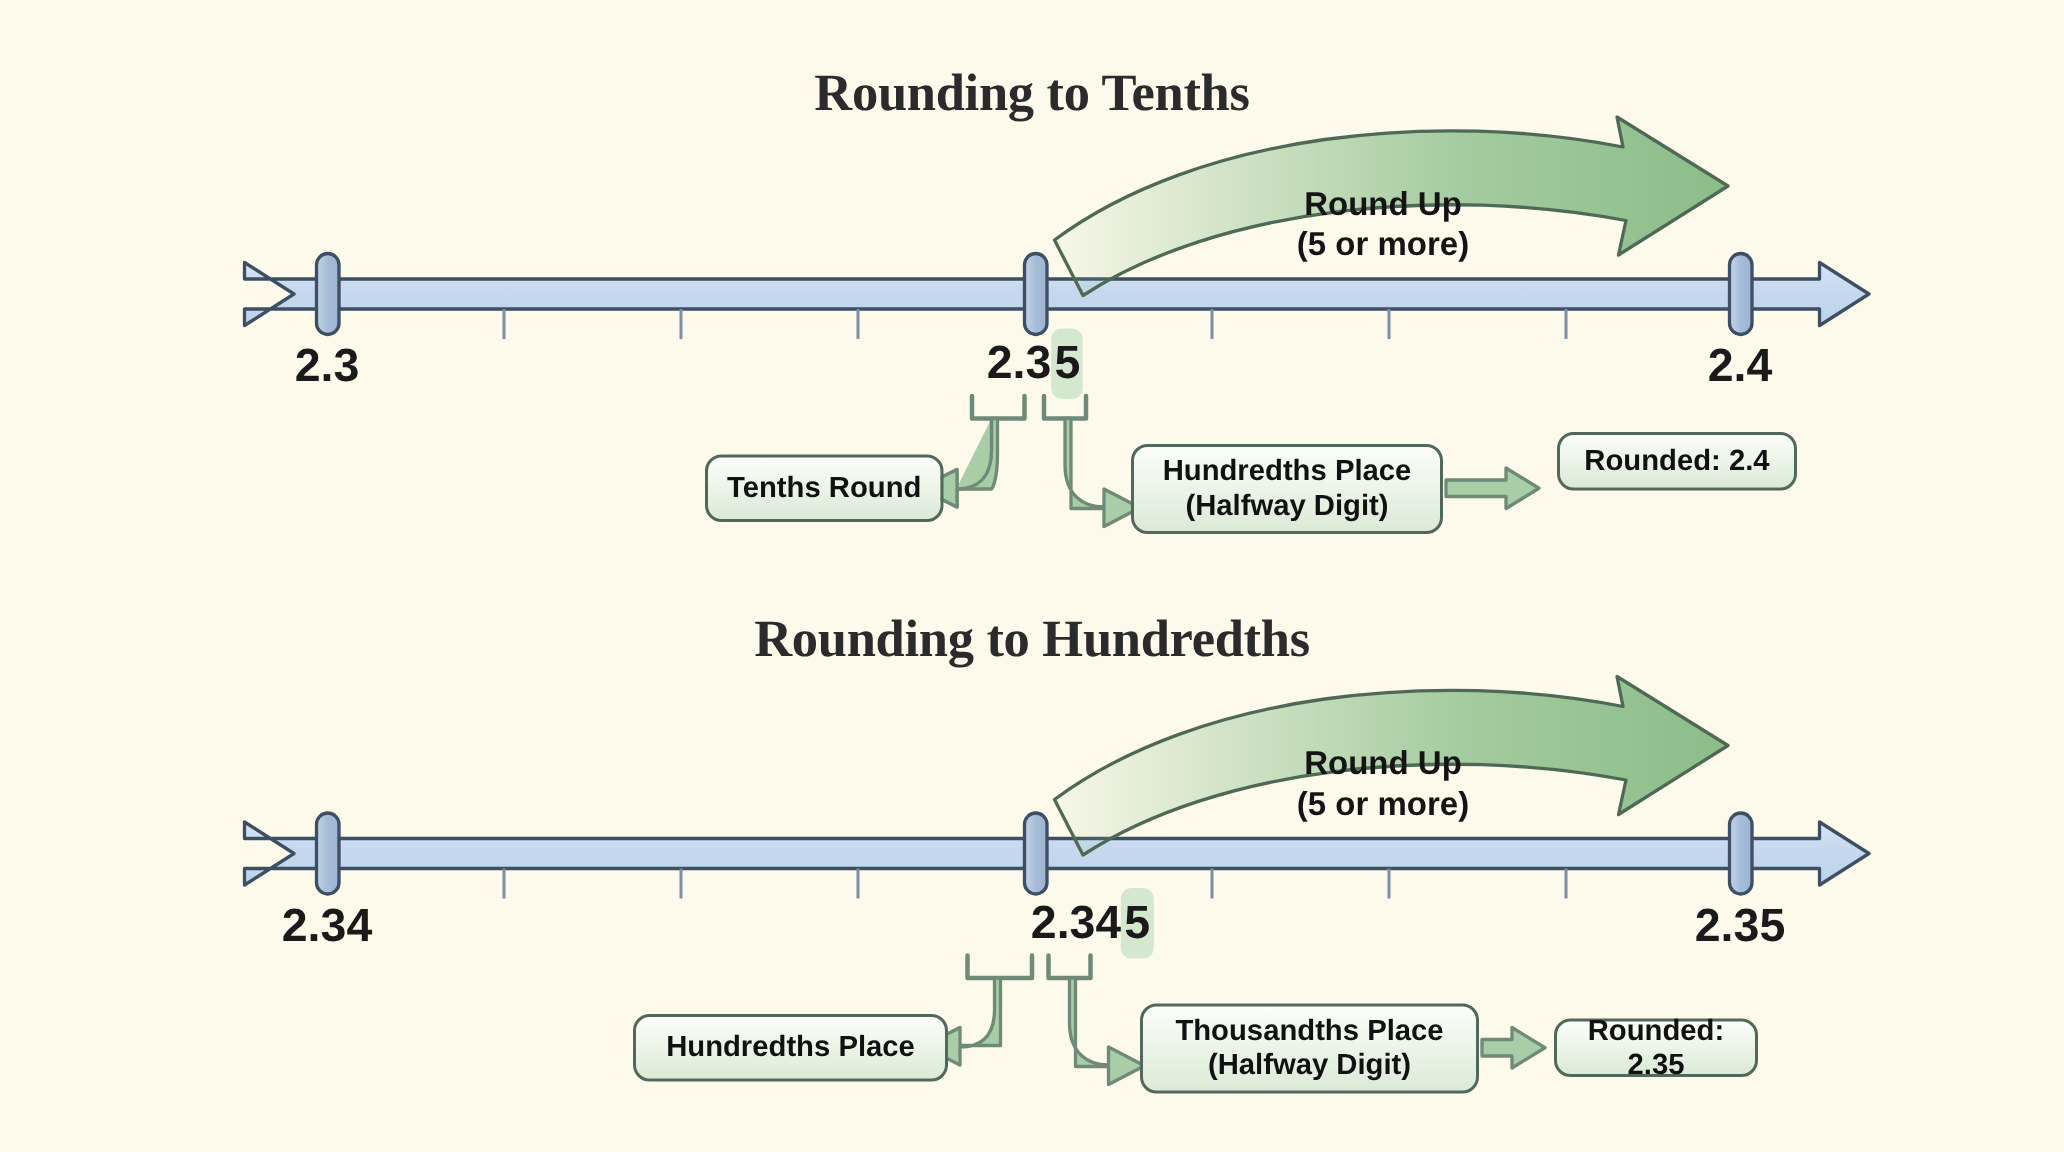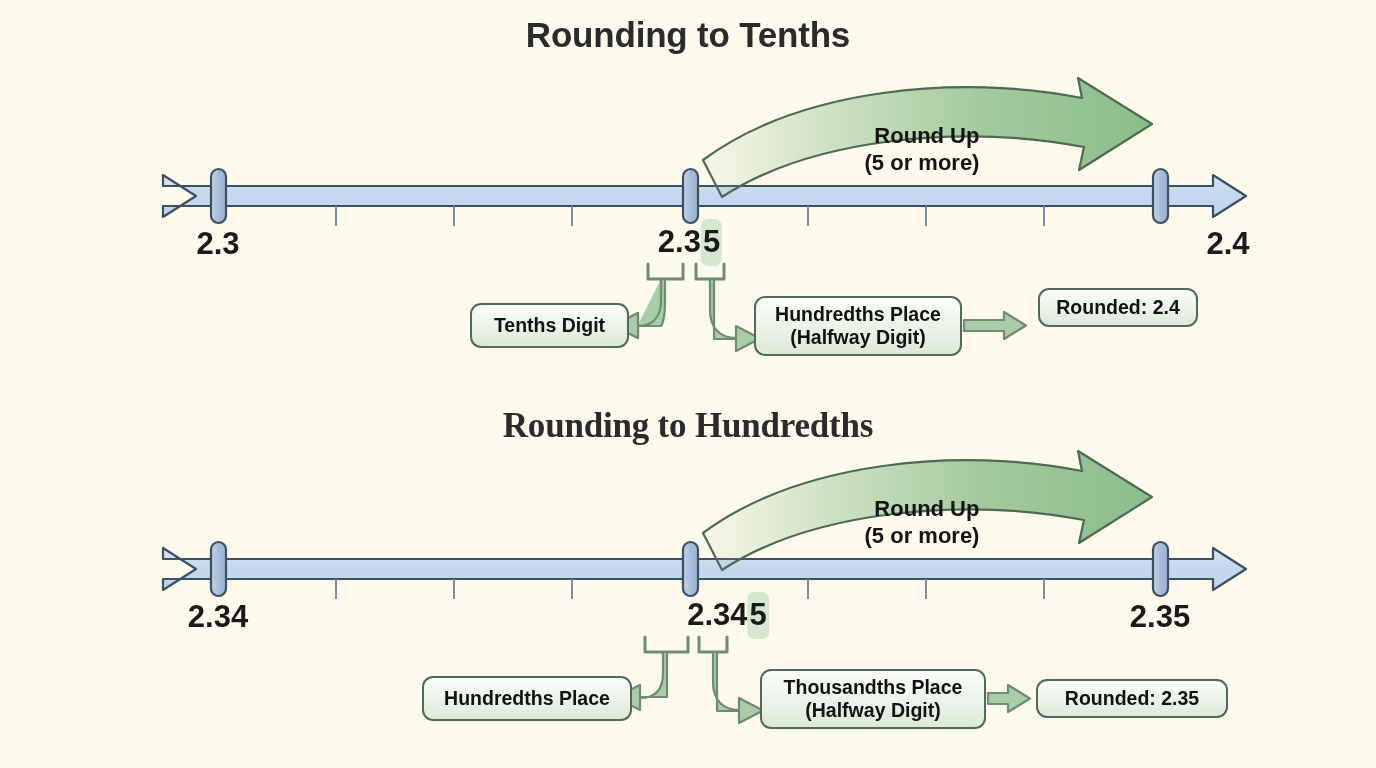--- a/index.html
+++ b/index.html
@@ -24,21 +24,21 @@
   }
   .section-title {
     position: absolute;
     width: 100%;
     text-align: center;
     font-size: 35px;
     font-weight: bold;
     color: #2b2b2b;
     letter-spacing: -0.2px;
   }
-  #title-tenths { top: 15px; }
+  #title-tenths { top: 42px; font-family: Liberation Serif, serif; }
   #title-hundredths { top: 406px; font-family: Liberation Serif, serif; }
 
   .endlabel {
     position: absolute;
     font-size: 31px;
     font-weight: bold;
     color: #1a1a1a;
     text-align: center;
     transform: translateX(-50%);
     white-space: nowrap;
@@ -68,21 +68,21 @@
     border-radius: 11px;
     background: linear-gradient(180deg, #fbfdfa 0%, #eaf3e6 55%, #dbead6 100%);
     color: #111;
     font-size: 19.5px;
     font-weight: bold;
     line-height: 1.16;
     padding: 3px 10px;
   }
   .roundup {
     position: absolute;
-    text-align: right;
+    text-align: center;
     font-size: 22px;
     font-weight: bold;
     color: #141414;
     line-height: 1.22;
     transform: translateX(-50%);
     white-space: nowrap;
   }
 </style>
 </head>
 <body>
@@ -212,28 +212,28 @@
       <path d="M 988 693 L 1008 693 L 1008 685 L 1030 698.5 L 1008 712 L 1008 704 L 988 704 Z" fill="#a9cda6" stroke="#6f8a76" stroke-width="2.2" stroke-linejoin="round"></path>
     </g>
   </svg>
 
   <div class="section-title" id="title-tenths">Rounding to Tenths</div>
 
   <div class="endlabel" style="left:218px; top:226px;">2.3</div>
 
   <div class="centerlabel" style="left:690px; top:226px;"><span>2.3</span><span class="hl">5</span></div>
 
-  <div class="endlabel" style="left:1228px; top:226px;text-align:right;">2.4</div>
+  <div class="endlabel" style="left:1160px; top:226px;text-align:right;">2.4</div>
 
   <div class="roundup" style="left:922px; top:123px;">
     <div>Round Up</div>
     <div>(5 or more)</div>
   </div>
 
-  <div class="boxlabel" style="left:470px; top:303px; width:159px; height:45px;">Tenths Digit</div>
+  <div class="boxlabel" style="left:470px; top:303px; width:159px; height:45px;">Tenths Round</div>
 
   <div class="boxlabel" style="left:754px; top:296px; width:208px; height:60px; flex-direction:column;">
     <span>Hundredths Place</span>
     <span>(Halfway Digit)</span>
   </div>
 
   <div class="boxlabel" style="left:1038px; top:288px; width:160px; height:39px;">Rounded: 2.4</div>
 
   <div class="section-title" id="title-hundredths">Rounding to Hundredths</div>
 
@@ -248,15 +248,15 @@
     <div>(5 or more)</div>
   </div>
 
   <div class="boxlabel" style="left:422px; top:676px; width:210px; height:45px;">Hundredths Place</div>
 
   <div class="boxlabel" style="left:760px; top:669px; width:226px; height:60px; flex-direction:column;align-items:center;">
     <span>Thousandths Place</span>
     <span>(Halfway Digit)</span>
   </div>
 
-  <div class="boxlabel" style="left:1036px; top:679px; width:192px; height:39px;">Rounded: 2.35</div>
+  <div class="boxlabel" style="left:1036px; top:679px; width:136px; height:39px;">Rounded: 2.35</div>
 
 </div>
 
 </body></html>

